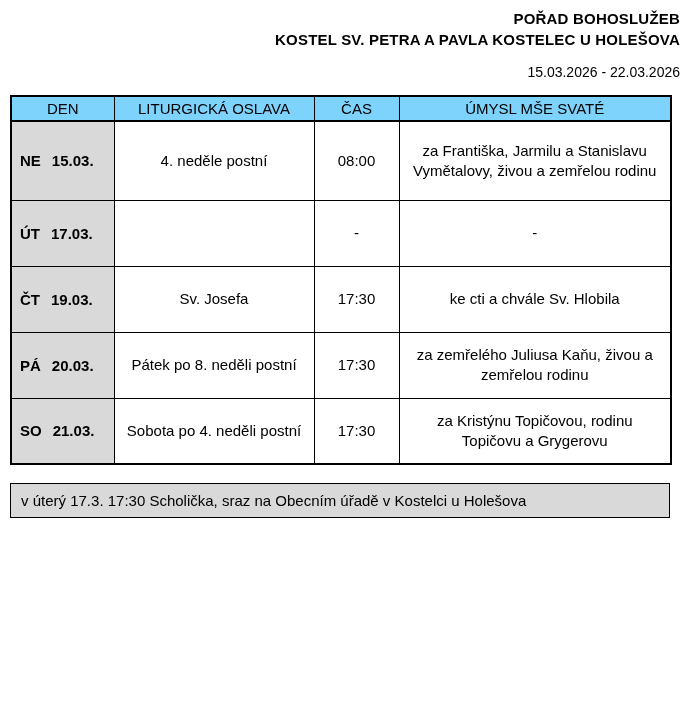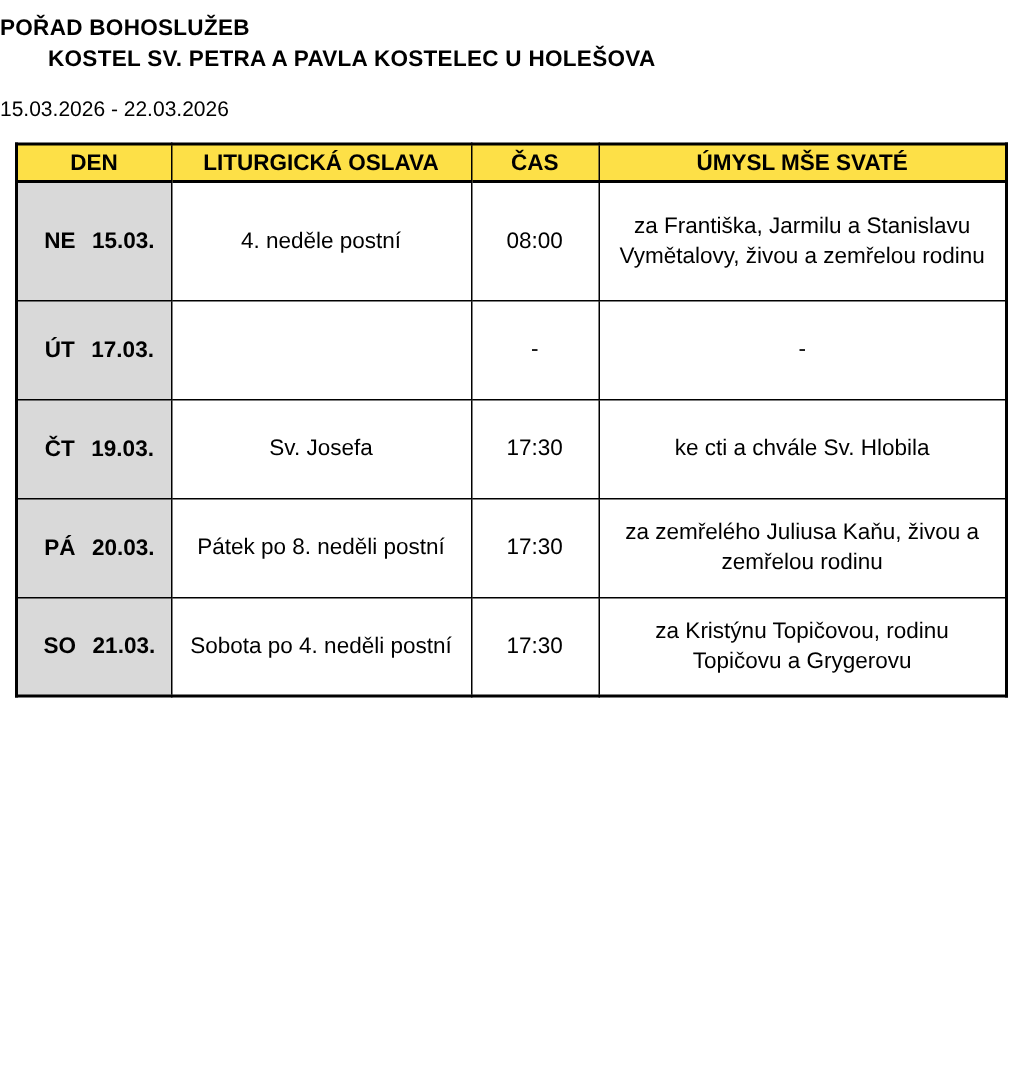--- a/index.html
+++ b/index.html
@@ -10,21 +10,21 @@
     font-family: "Liberation Sans", sans-serif;
     color: #000000;
   }
   .page {
     width: 680px;
     height: 727px;
     box-sizing: border-box;
     background: #ffffff;
   }
   .doc-header {
-    text-align: left;
+    text-align: right;
     padding-top: 10px;
   }
   .doc-title {
     font-size: 15px;
     font-weight: bold;
     letter-spacing: 0.2px;
   }
   .doc-subtitle {
     font-size: 15px;
     font-weight: bold;
@@ -43,37 +43,37 @@
     margin: 15px 10px 0 10px;
     border: 2px solid #000000;
   }
   table.schedule th,
   table.schedule td {
     border: 1px solid #000000;
     font-size: 15px;
     vertical-align: middle;
   }
   table.schedule thead th {
-    background: #fde047;
-    font-weight: bold;
+    background: #7dd3fc;
+    font-weight: normal;
     height: 21px;
     padding: 1px 2px;
     border-bottom: 2px solid #000000;
     text-align: center;
   }
   table.schedule tbody tr {
     height: 66px;
   }
   table.schedule tbody tr.tall {
     height: 79px;
   }
   td.den-cell {
     background: #d9d9d9;
     font-weight: bold;
-    text-align: center;
+    text-align: left;
     padding-left: 8px;
     white-space: nowrap;
   }
   td.den-cell .den-date {
     margin-left: 11px;
   }
   td.center-cell {
     text-align: center;
     padding: 2px 6px;
     line-height: 1.35;
@@ -141,14 +141,15 @@
       </tr>
       <tr>
         <td class="den-cell"><span>SO</span><span class="den-date">21.03.</span></td>
         <td class="center-cell">Sobota po 4. neděli postní</td>
         <td class="center-cell">17:30</td>
         <td class="center-cell">za Kristýnu Topičovou, rodinu Topičovu a Grygerovu</td>
       </tr>
     </tbody>
   </table>
 
+  <div class="footer-bar">v úterý 17.3. 17:30 Scholička, sraz na Obecním úřadě v Kostelci u Holešova</div>
 
 </div>
 
 </body></html>

